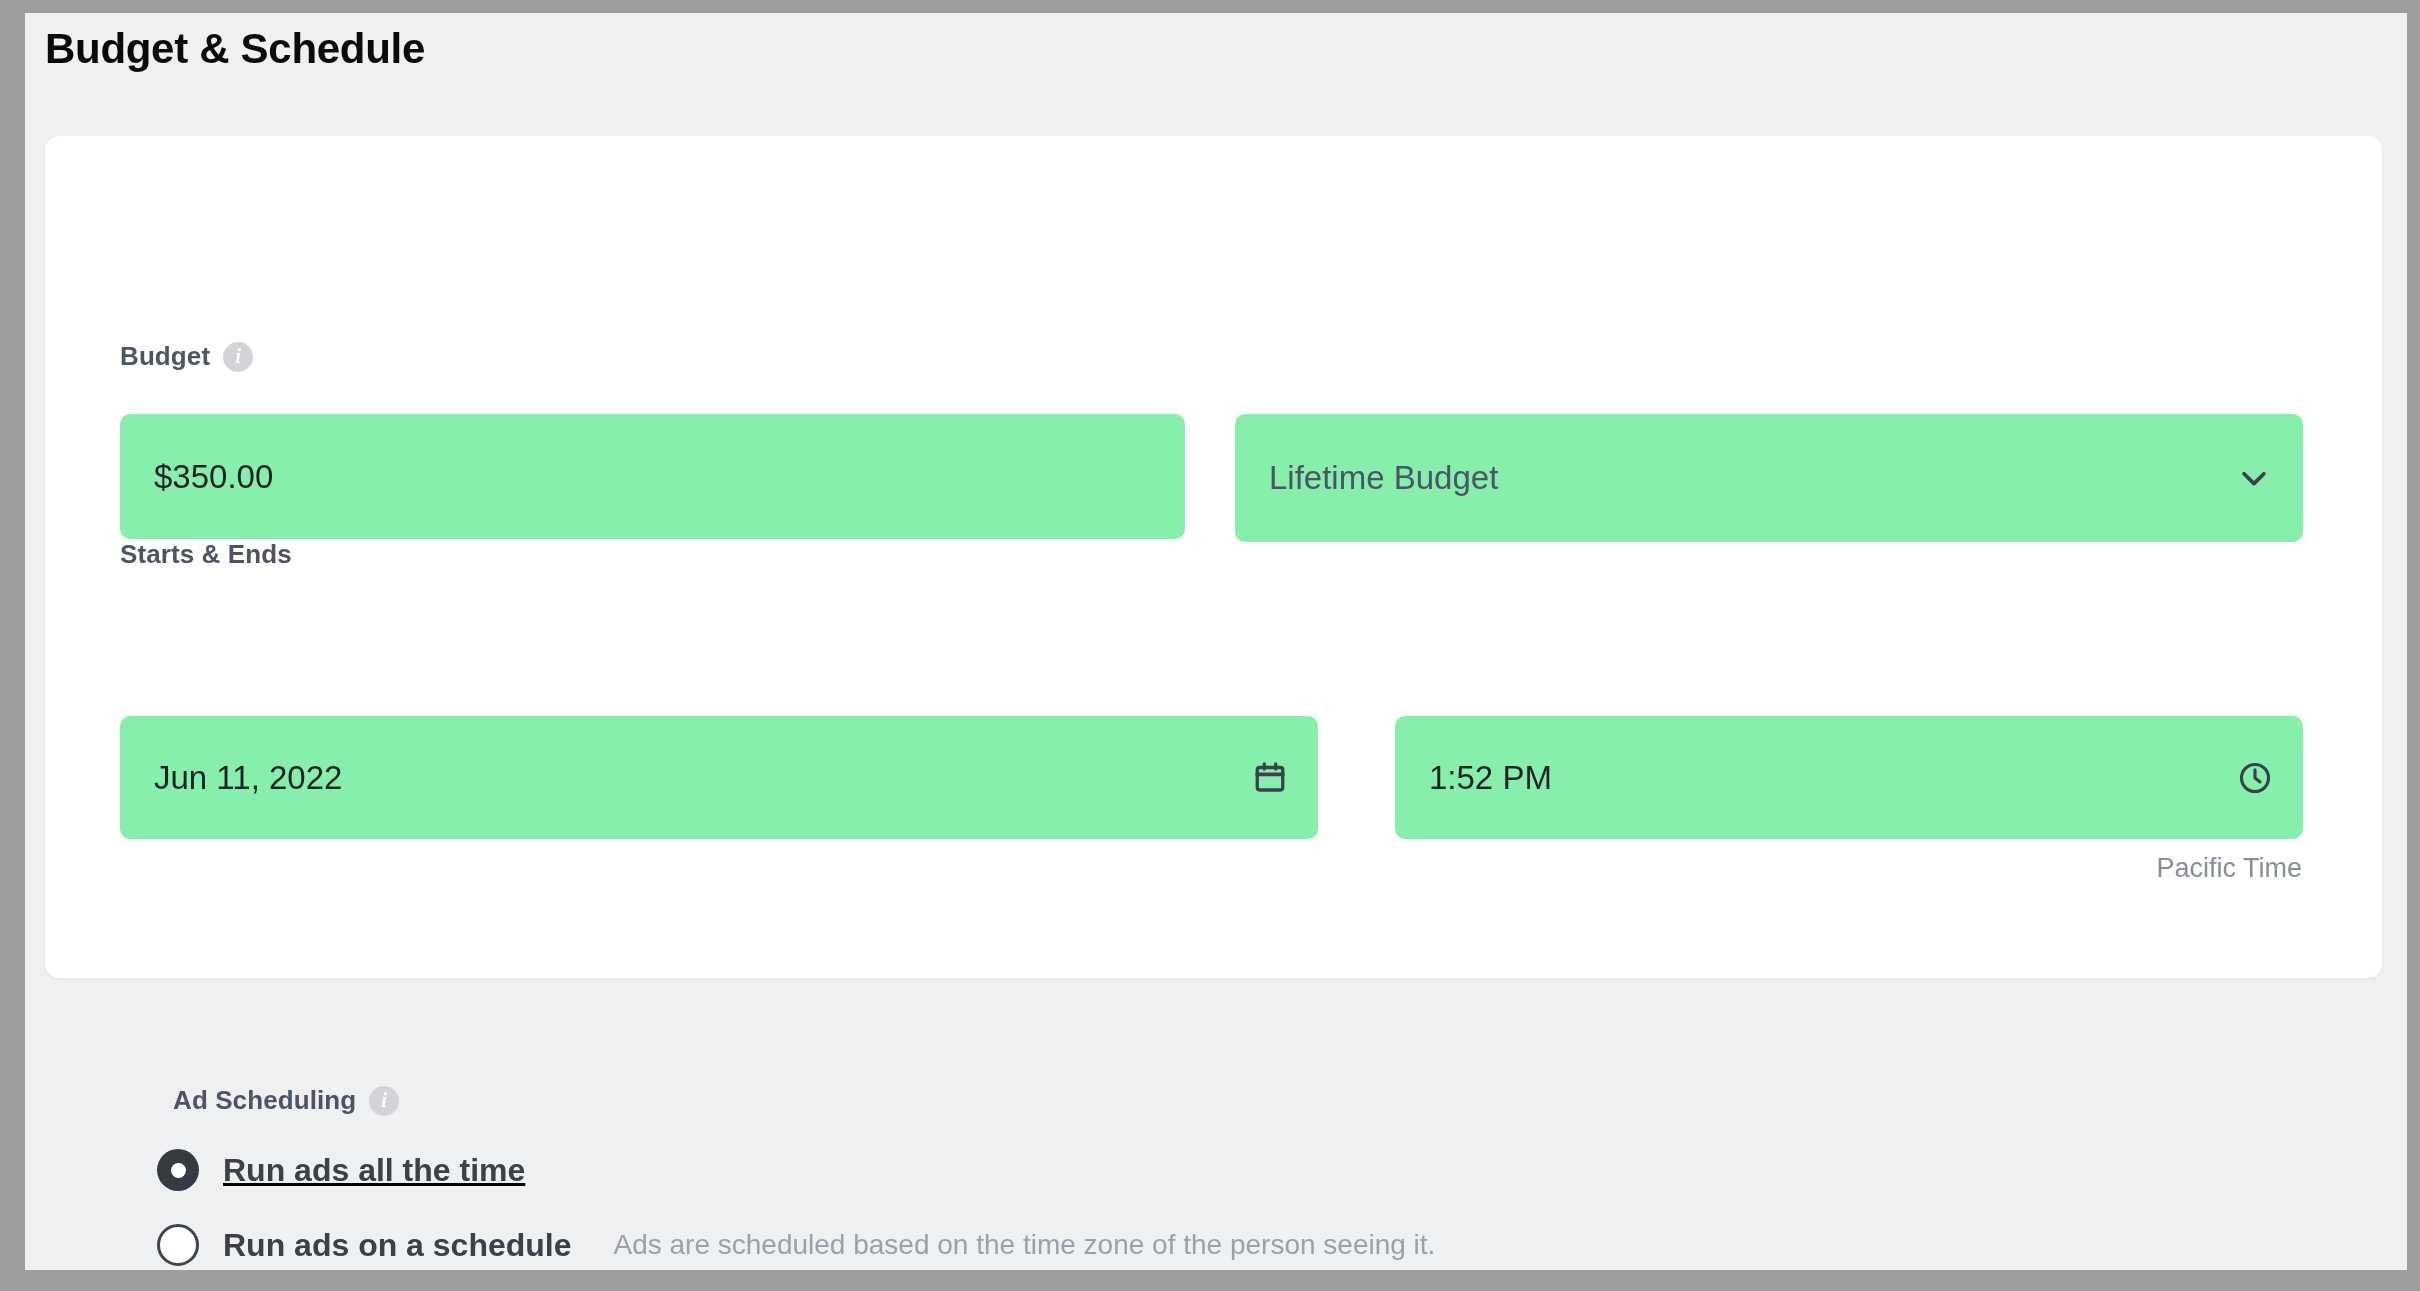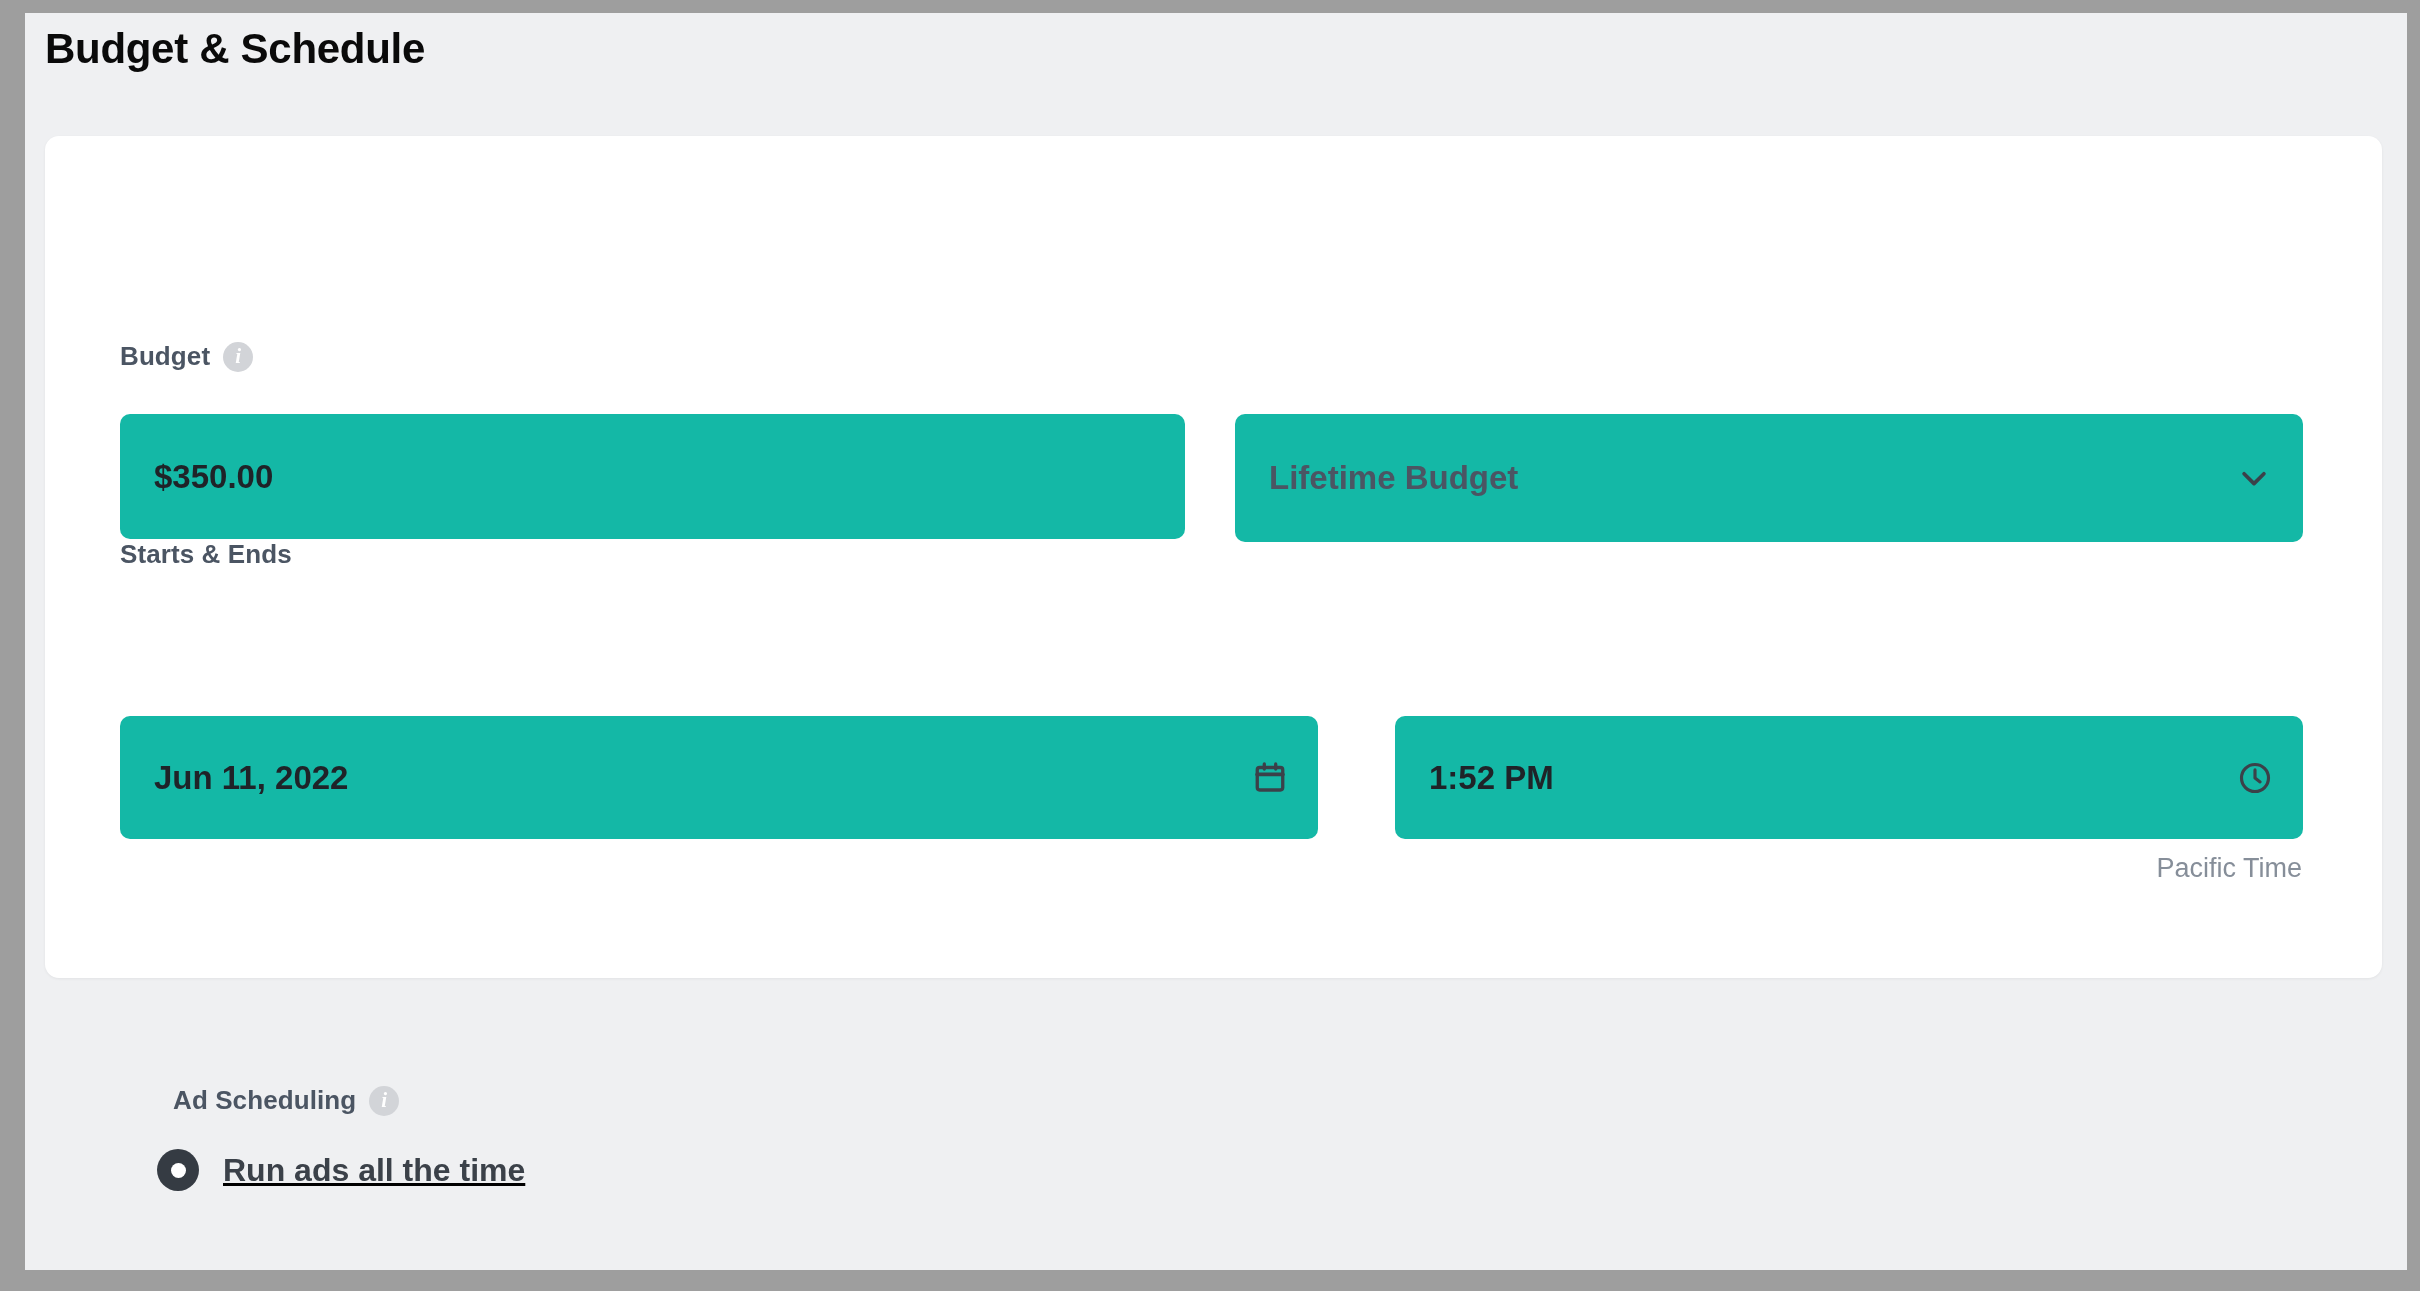--- a/index.html
+++ b/index.html
@@ -78,27 +78,26 @@
     font-weight: bold;
     font-size: 21px;
     line-height: 1;
     flex: none;
     cursor: pointer;
   }
 
   
   .input-box {
     position: absolute;
-    background: #14b8a6;
+    background: #86efac;
     border-radius: 10px;
     display: flex;
     align-items: center;
     box-sizing: border-box;
     cursor: text;
-    font-weight: bold;
   }
   .input-box .val {
     font-size: 33px;
     color: #1f2328;
     white-space: nowrap;
   }
   .input-box .val.muted {
     color: #4b5563;
   }
   .input-box .trailing {
@@ -295,15 +294,20 @@
     <div class="field-label" id="ad-sched-label">
       <span>Ad Scheduling</span>
       <span class="info-icon">i</span>
     </div>
 
     <div class="radio-row" id="radio-row-0">
       <span class="radio-outer on"></span>
       <span class="radio-label">Run ads all the time</span>
     </div>
 
+    <div class="radio-row" id="radio-row-1">
+      <span class="radio-outer off"></span>
+      <span class="radio-label">Run ads on a schedule</span>
+      <span class="radio-hint">Ads are scheduled based on the time zone of the person seeing it.</span>
+    </div>
 
   </div>
 </div>
 
 </body></html>

